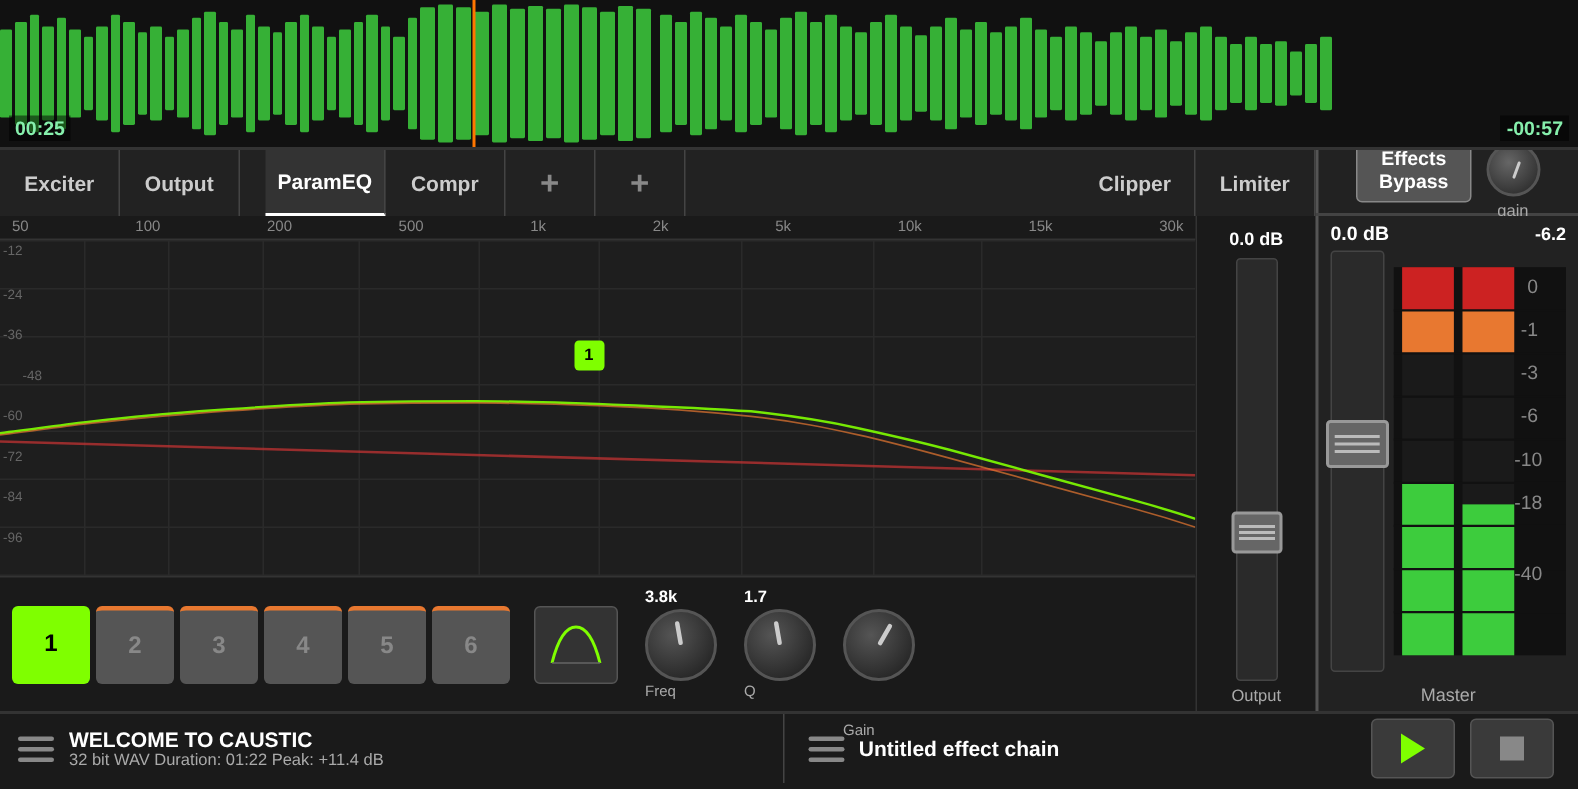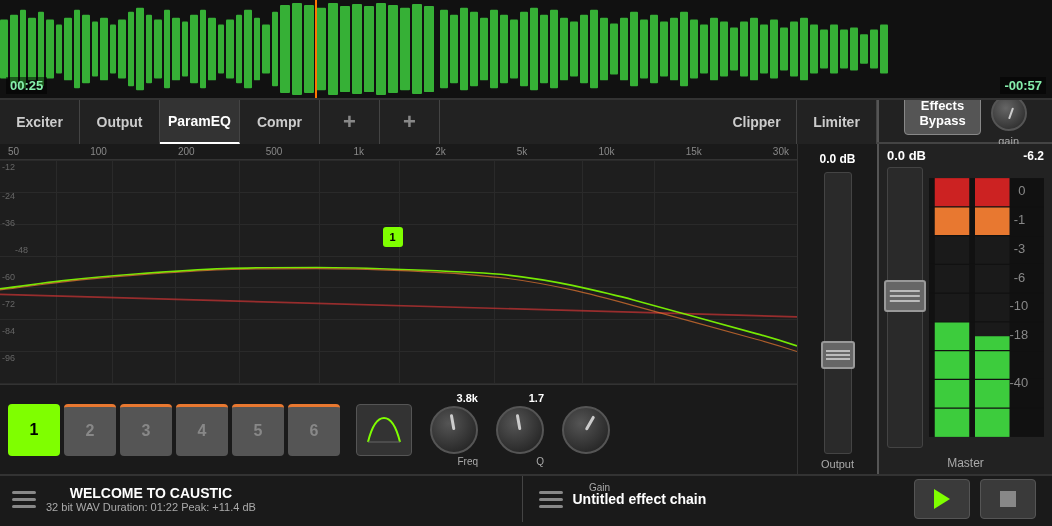--- a/index.html
+++ b/index.html
@@ -54,20 +54,21 @@
       font-weight: bold;
       color: #ccc;
       border-right: 1px solid #444;
       cursor: pointer;
       min-width: 80px;
     }
     .tab.active {
       background: #333;
       color: #fff;
       border-bottom: 2px solid #fff;
+      margin-left: 17px;
     }
     .tab.add {
       font-size: 22px;
       color: #888;
       min-width: 60px;
     }
 
     
     .effects-bypass-area {
       width: 175px;
@@ -198,21 +199,21 @@
       display: flex;
       align-items: center;
       justify-content: center;
       cursor: pointer;
       margin-left: 8px;
     }
 
     .knob-group {
       display: flex;
       flex-direction: column;
-      align-items: flex-end;
+      align-items: flex-start;
       gap: 2px;
     }
     .knob-value {
       font-size: 11px;
       color: #fff;
       font-weight: bold;
     }
     .knob-label {
       font-size: 10px;
       color: #aaa;
@@ -353,21 +354,20 @@
       text-align: center;
       padding: 4px 0;
     }
 
     
     .status-bar {
       height: 48px;
       background: #1a1a1a;
       display: flex;
       border-top: 2px solid #333;
-      text-align: center;
     }
     .status-left {
       display: flex;
       align-items: center;
       padding: 0 12px;
       gap: 10px;
       flex: 1;
       border-right: 1px solid #444;
     }
     .status-right {

